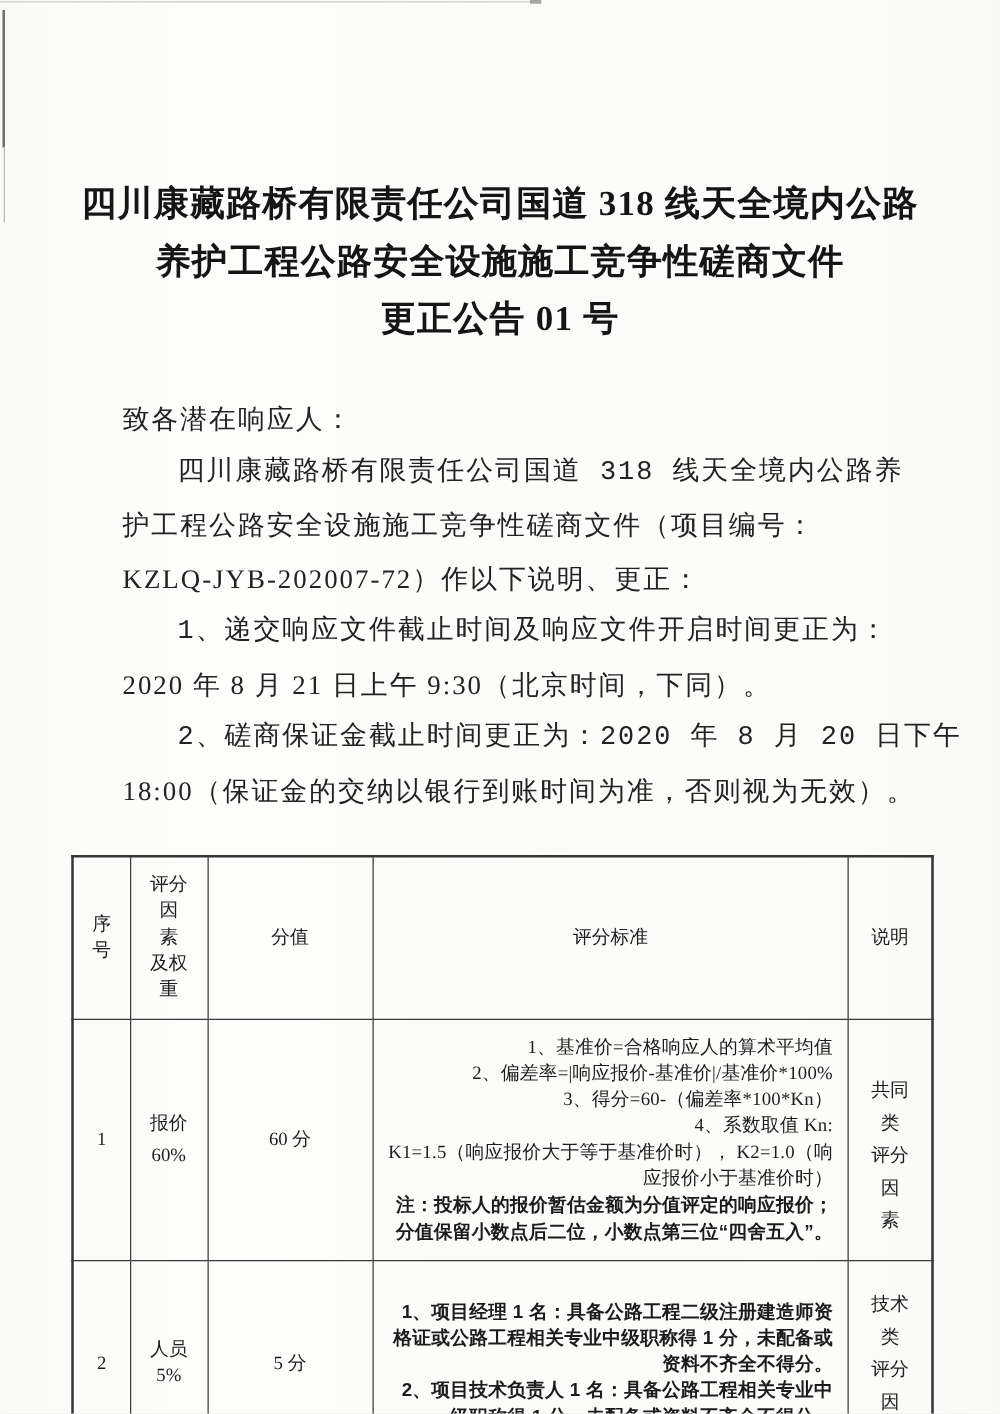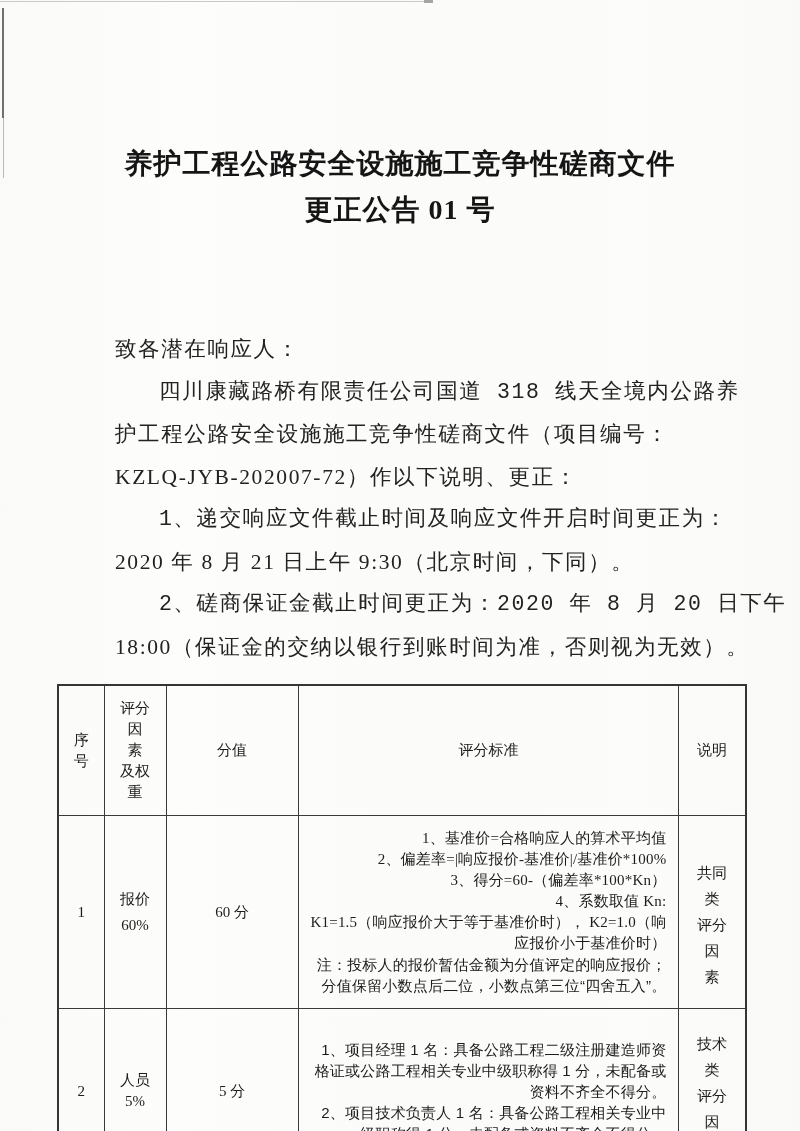--- a/index.html
+++ b/index.html
@@ -18,22 +18,22 @@
   .edge-left2{position:absolute;left:3px;top:118px;width:1px;height:60px;background:#b9b9b7;}
   .edge-top{position:absolute;left:0;top:1px;width:432px;height:1px;background:#c9c9c6;}
   .edge-top-tick{position:absolute;left:424px;top:0;width:9px;height:3px;background:#a5a5a2;}
 
   .title{
     position:absolute;top:141px;left:40px;right:40px;
     text-align:center;font-size:28px;line-height:46px;
     font-weight:bold;color:#151515;letter-spacing:1px;
   }
   .body-text{
-    position:absolute;top:328px;left:98px;width:612px;
-    font-size:21.5px;line-height:42.5px;letter-spacing:1.6px;color:#222;margin-left:17px;
+    position:absolute;top:314px;left:98px;width:612px;
+    font-size:21.5px;line-height:42.5px;letter-spacing:1.6px;color:#222;
   }
   .bline{white-space:nowrap;}
   .indent{padding-left:44px;font-family:Liberation Mono, monospace;}
 
   table.score{
     position:absolute;left:57px;top:684px;
     border-collapse:collapse;table-layout:fixed;
     font-size:15px;line-height:21px;color:#1c1c1c;
     border:2px solid #353535;
   }
@@ -41,36 +41,37 @@
     border:1px solid #3a3a3a;
     padding:12px;vertical-align:middle;text-align:center;
   }
   tr.hdr td{height:62px;}
   tr.r1 td{height:168px;}
   tr.r2 td{height:104px;}
   .mlc{line-height:21px;}
   .mlc.sp26 div{line-height:26px;font-family:Liberation Serif, serif;}
   td.criteria{vertical-align:top;text-align:left;padding:4px 5px 0 7px;}
   td.criteria .ln{white-space:nowrap;line-height:21px;letter-spacing:.2px;text-align:right;}
-  .hei{font-weight:normal;font-family:"Liberation Sans","DejaVu Sans",sans-serif;letter-spacing:0;}
+  .hei{font-weight:bold;font-family:"Liberation Sans","DejaVu Sans",sans-serif;letter-spacing:0;}
   .note-inner{line-height:26px;}
   .push1{margin-top:26px;}
   .push2{margin-top:10px;}
 </style>
 </head>
 <body>
 
 <div class="page">
 
   <div class="edge-left"></div>
   <div class="edge-left2"></div>
   <div class="edge-top"></div>
   <div class="edge-top-tick"></div>
 
   <div class="title">
+    <div>四川康藏路桥有限责任公司国道 318 线天全境内公路</div>
     <div>养护工程公路安全设施施工竞争性磋商文件</div>
     <div>更正公告 01 号</div>
   </div>
 
   <div class="body-text">
     <div class="bline">致各潜在响应人：</div>
     <div class="bline indent">四川康藏路桥有限责任公司国道 318 线天全境内公路养</div>
     <div class="bline">护工程公路安全设施施工竞争性磋商文件（项目编号：</div>
     <div class="bline">KZLQ-JYB-202007-72）作以下说明、更正：</div>
     <div class="bline indent">1、递交响应文件截止时间及响应文件开启时间更正为：</div>

